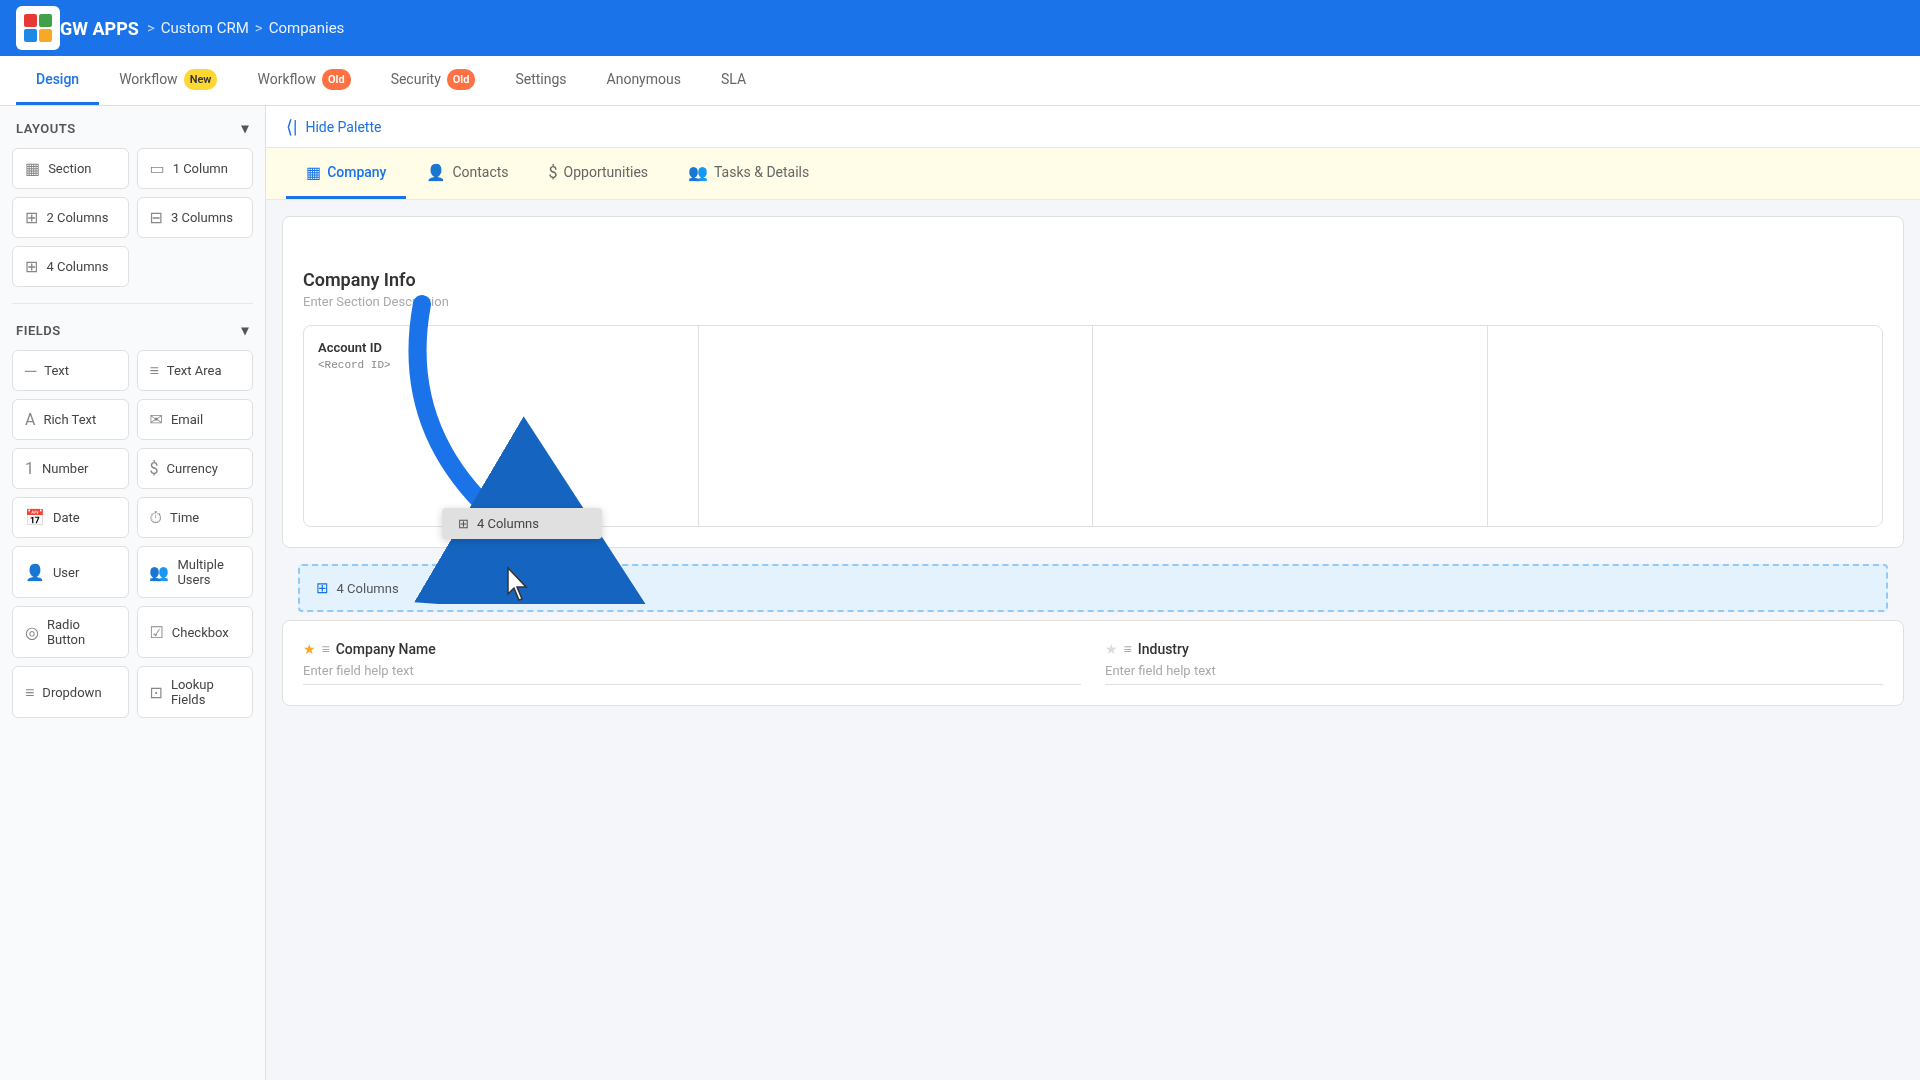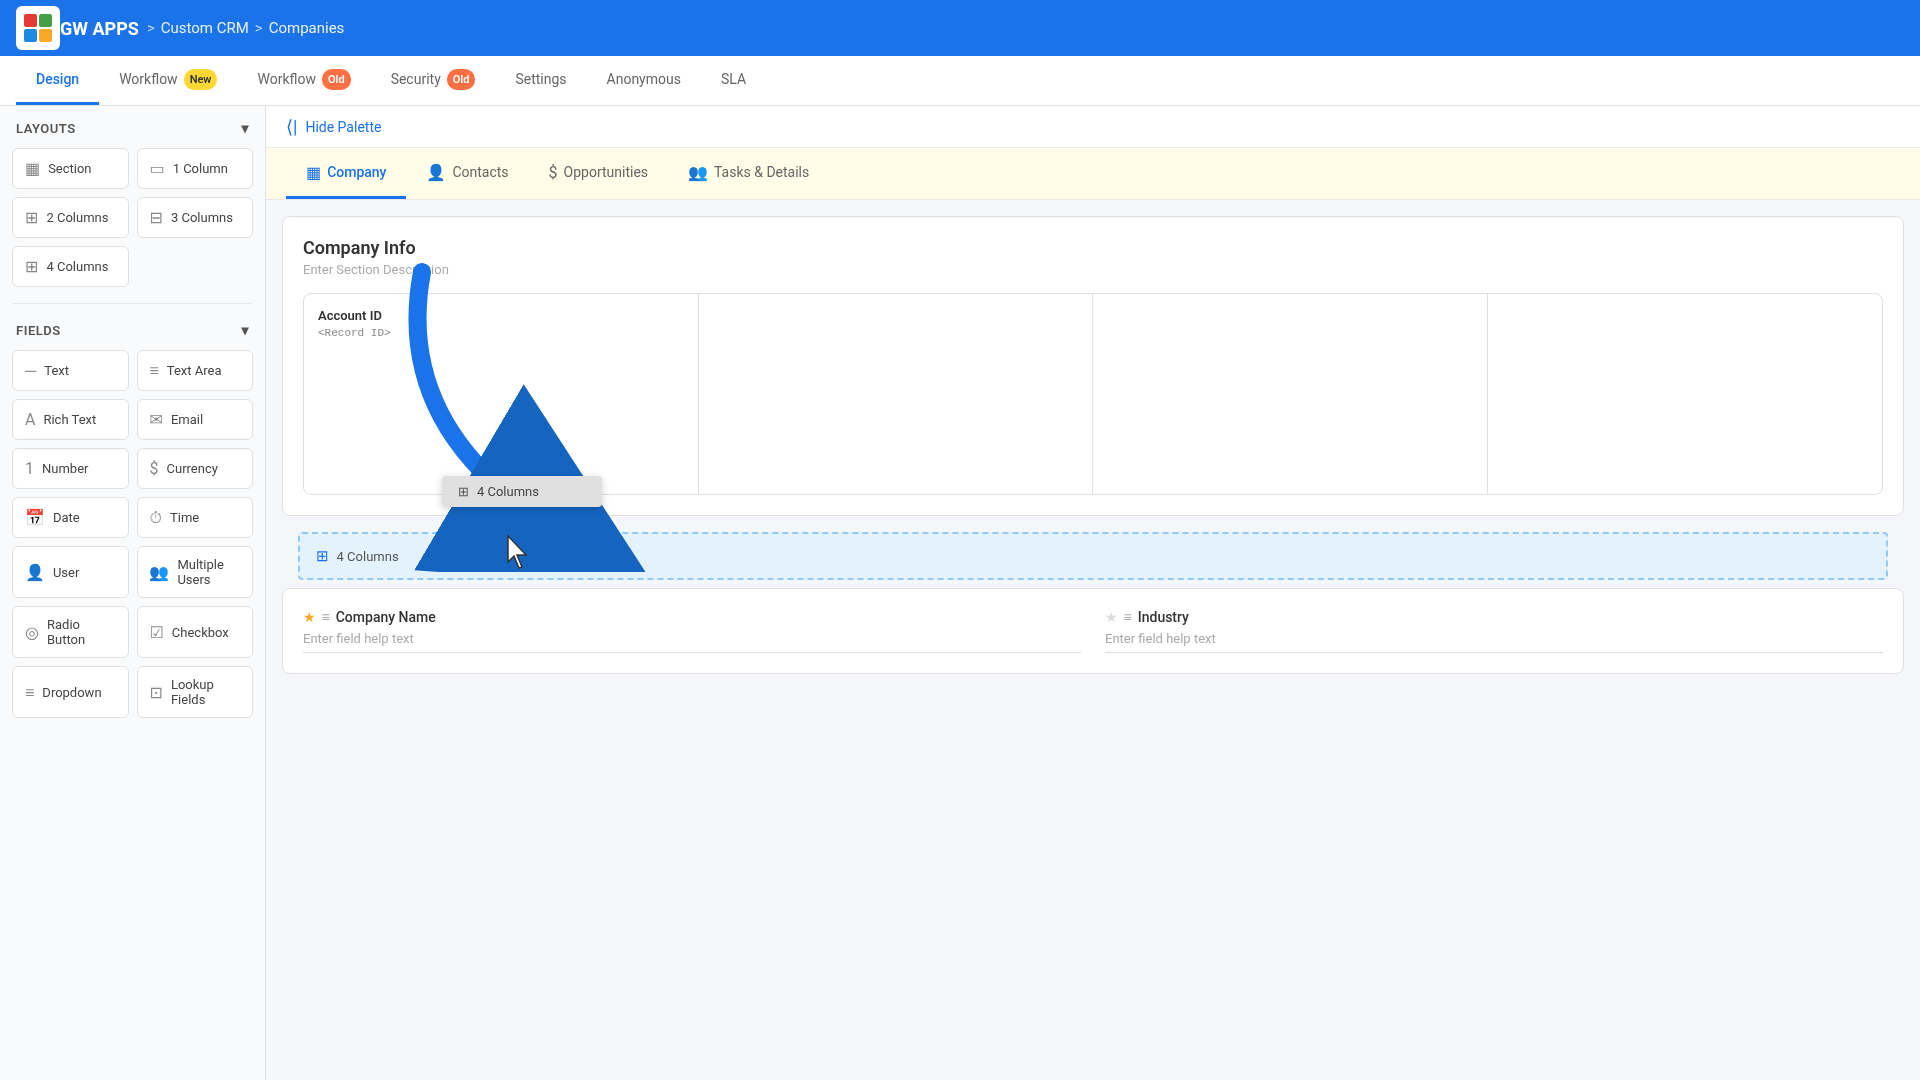--- a/index.html
+++ b/index.html
@@ -182,20 +182,21 @@
       margin: 16px;
       border-radius: 8px;
       border: 1px solid #e0e0e0;
       padding: 20px;
     }
     #section-title {
       font-size: 18px;
       font-weight: 600;
       color: #333;
       margin-bottom: 4px;
+      margin-top: 32px;
     }
     #section-desc {
       font-size: 13px;
       color: #aaa;
       margin-bottom: 16px;
     }
 
     
     #four-col-row {
       display: grid;

